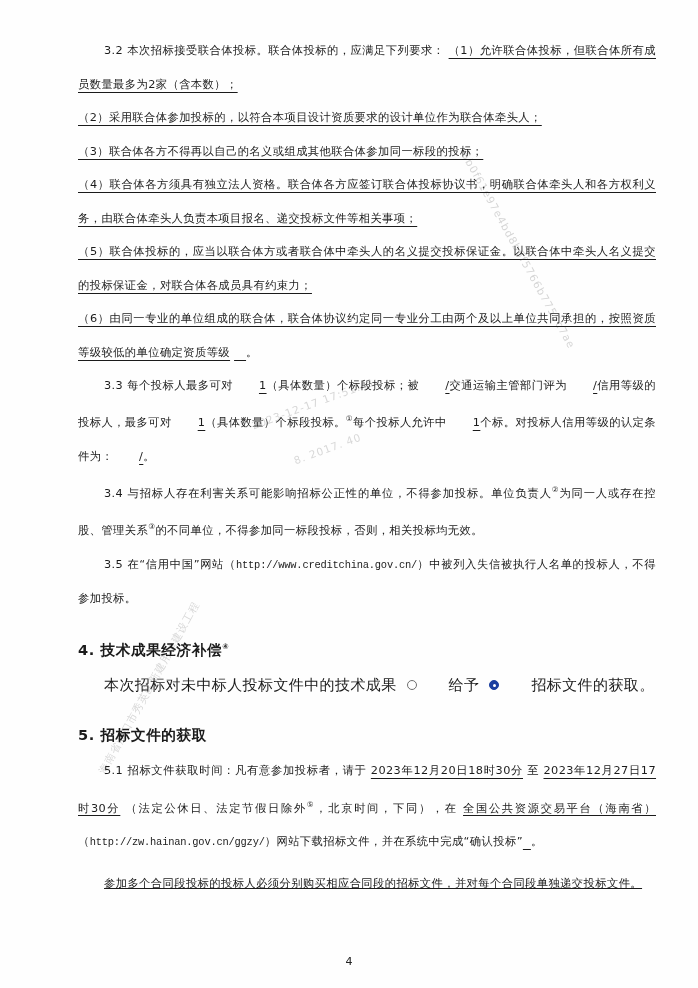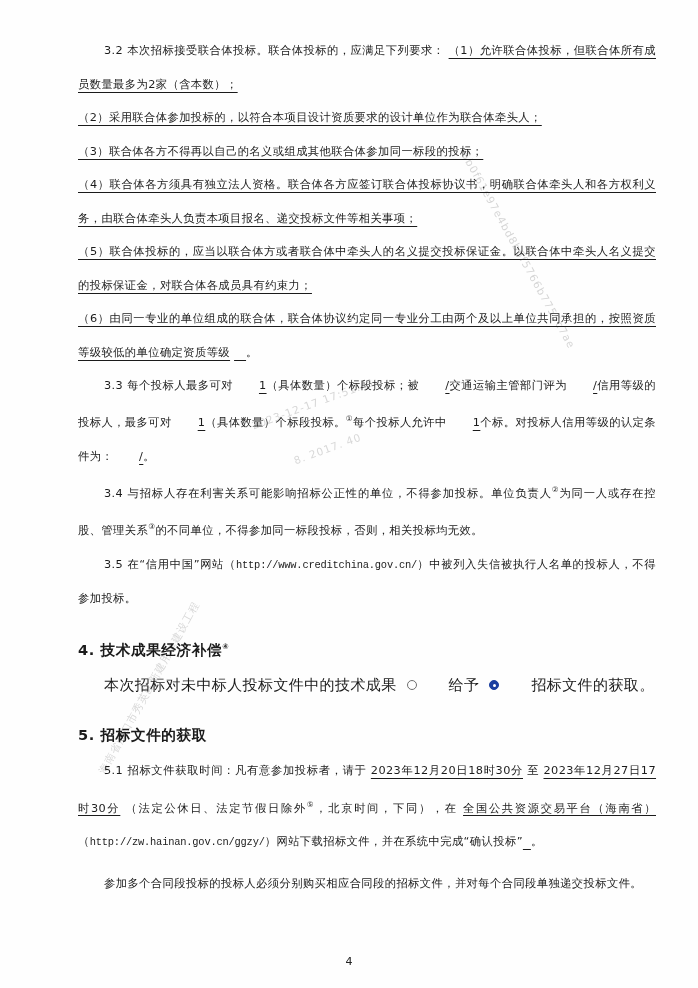--- a/index.html
+++ b/index.html
@@ -197,18 +197,18 @@
     <p class="para indent">
       <span>5.1</span>
       <span>招标文件获取时间：凡有意参加投标者，请于</span>
       <span class="u">2023年12月20日18时30分</span>
       <span>至</span>
       <span class="u">2023年12月27日17时30分</span>
       <span>（法定公休日、法定节假日除外</span><span class="sup">⑤</span><span>，北京时间，下同），在</span>
       <span class="u">全国公共资源交易平台（海南省）</span><span>（</span><span class="mono">http://zw.hainan.gov.cn/ggzy/</span><span>）</span><span>网站下载招标文件，并在系统中完成“确认投标”</span><span class="u">&nbsp;&nbsp;</span><span>。</span>
     </p>
 
-    <p class="para indent" style="margin-top:8px;">参加多个合同段投标的投标人必须分别购买相应合同段的招标文件，并对每个合同段单独递交投标文件。</p>
+    <p class="para indent" style="margin-top:8px;text-decoration:underline;">参加多个合同段投标的投标人必须分别购买相应合同段的招标文件，并对每个合同段单独递交投标文件。</p>
 
   </div>
 
   <div class="page-num">4</div>
 </div>
 
 </body></html>

